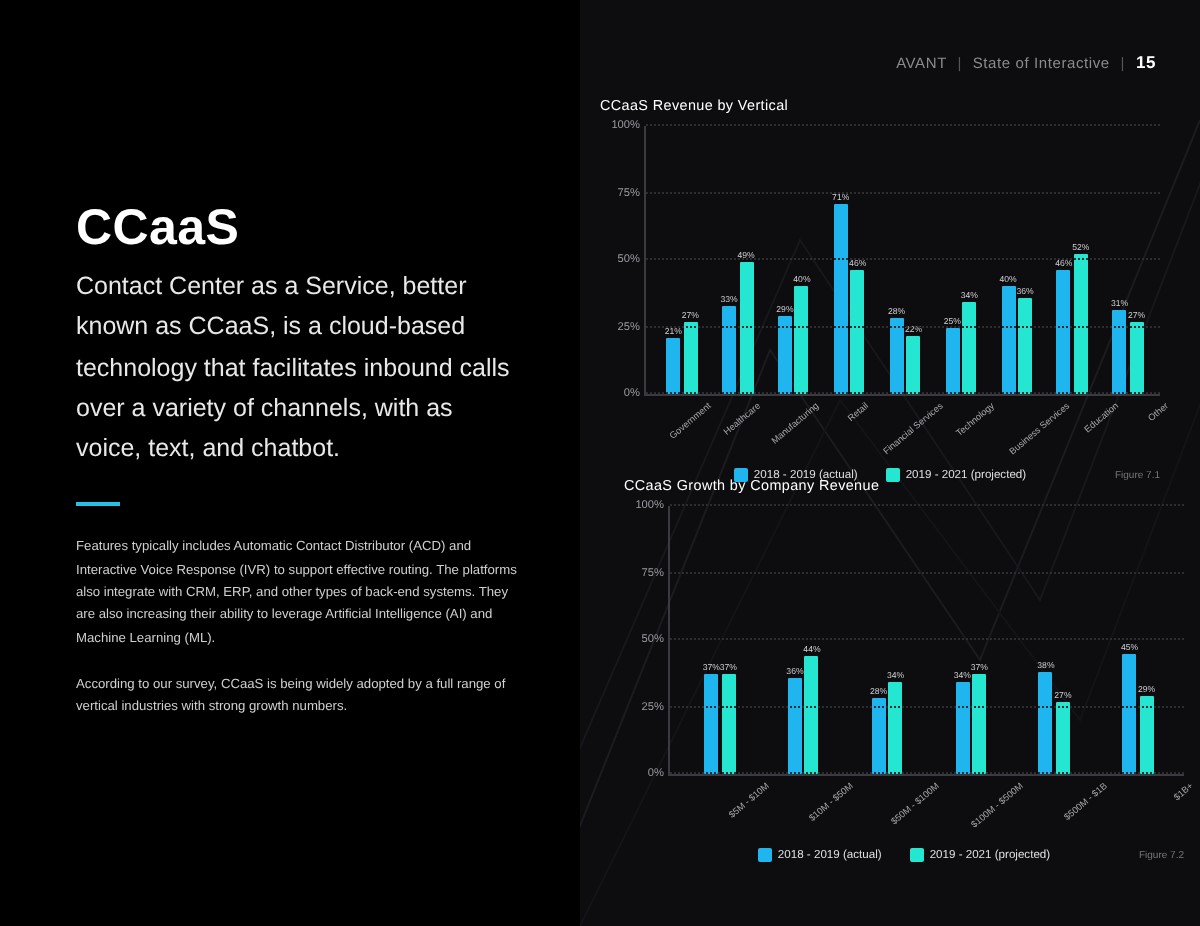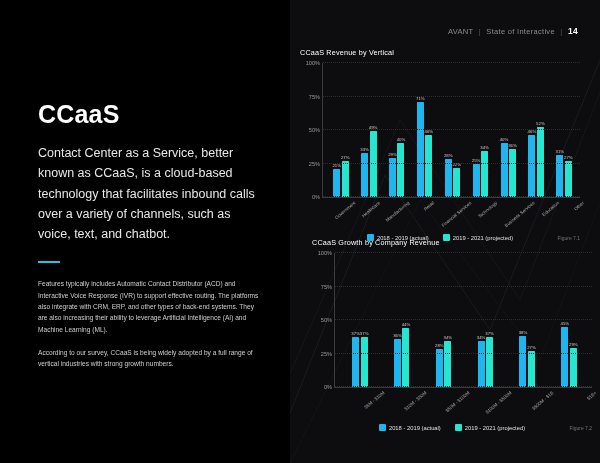--- a/index.html
+++ b/index.html
@@ -28,21 +28,21 @@
     position: absolute;
     left: 0; top: 0;
     width: 290px; height: 463px;
     background: #000;
     padding: 100px 30px 30px 38px;
   }
   .title {
     font-size: 25px;
     font-weight: bold;
     letter-spacing: 0.2px;
-    margin-bottom: 14px;
+    margin-bottom: 4px;
     color: #ffffff;
   }
   .lede {
     font-size: 12.5px;
     line-height: 1.62;
     color: #e8e8e8;
     font-weight: 300;
     max-width: 232px;
   }
   .rule {
@@ -181,26 +181,26 @@
       <polyline points="-20,420 110,120 230,300 330,40" fill="none" stroke="#17171c" stroke-width="1"></polyline>
       <polyline points="0,463 130,200 250,360 330,150" fill="none" stroke="#141418" stroke-width="1"></polyline>
     </svg>
   </div>
 
   <div class="header">
     <span>AVANT</span>
     <span class="sep">|</span>
     <span>State of Interactive</span>
     <span class="sep">|</span>
-    <span class="pg">14</span>
+    <span class="pg">15</span>
   </div>
 
   <div class="left-panel">
     <div class="title">CCaaS</div>
-    <div class="lede">Contact Center as a Service, better known as CCaaS, is a cloud-based technology that facilitates inbound calls over a variety of channels, such as voice, text, and chatbot.</div>
+    <div class="lede">Contact Center as a Service, better known as CCaaS, is a cloud-based technology that facilitates inbound calls over a variety of channels, with as voice, text, and chatbot.</div>
     <div class="rule"></div>
     <div class="body-text">Features typically includes Automatic Contact Distributor (ACD) and Interactive Voice Response (IVR) to support effective routing. The platforms also integrate with CRM, ERP, and other types of back-end systems. They are also increasing their ability to leverage Artificial Intelligence (AI) and Machine Learning (ML).</div>
     <div class="body-text">According to our survey, CCaaS is being widely adopted by a full range of vertical industries with strong growth numbers.</div>
   </div>
 
   <div class="chart-block" id="chart1">
     <div class="chart-title">CCaaS Revenue by Vertical</div>
     <div class="plot-wrap">
       <div class="bars">
           <div class="group">

